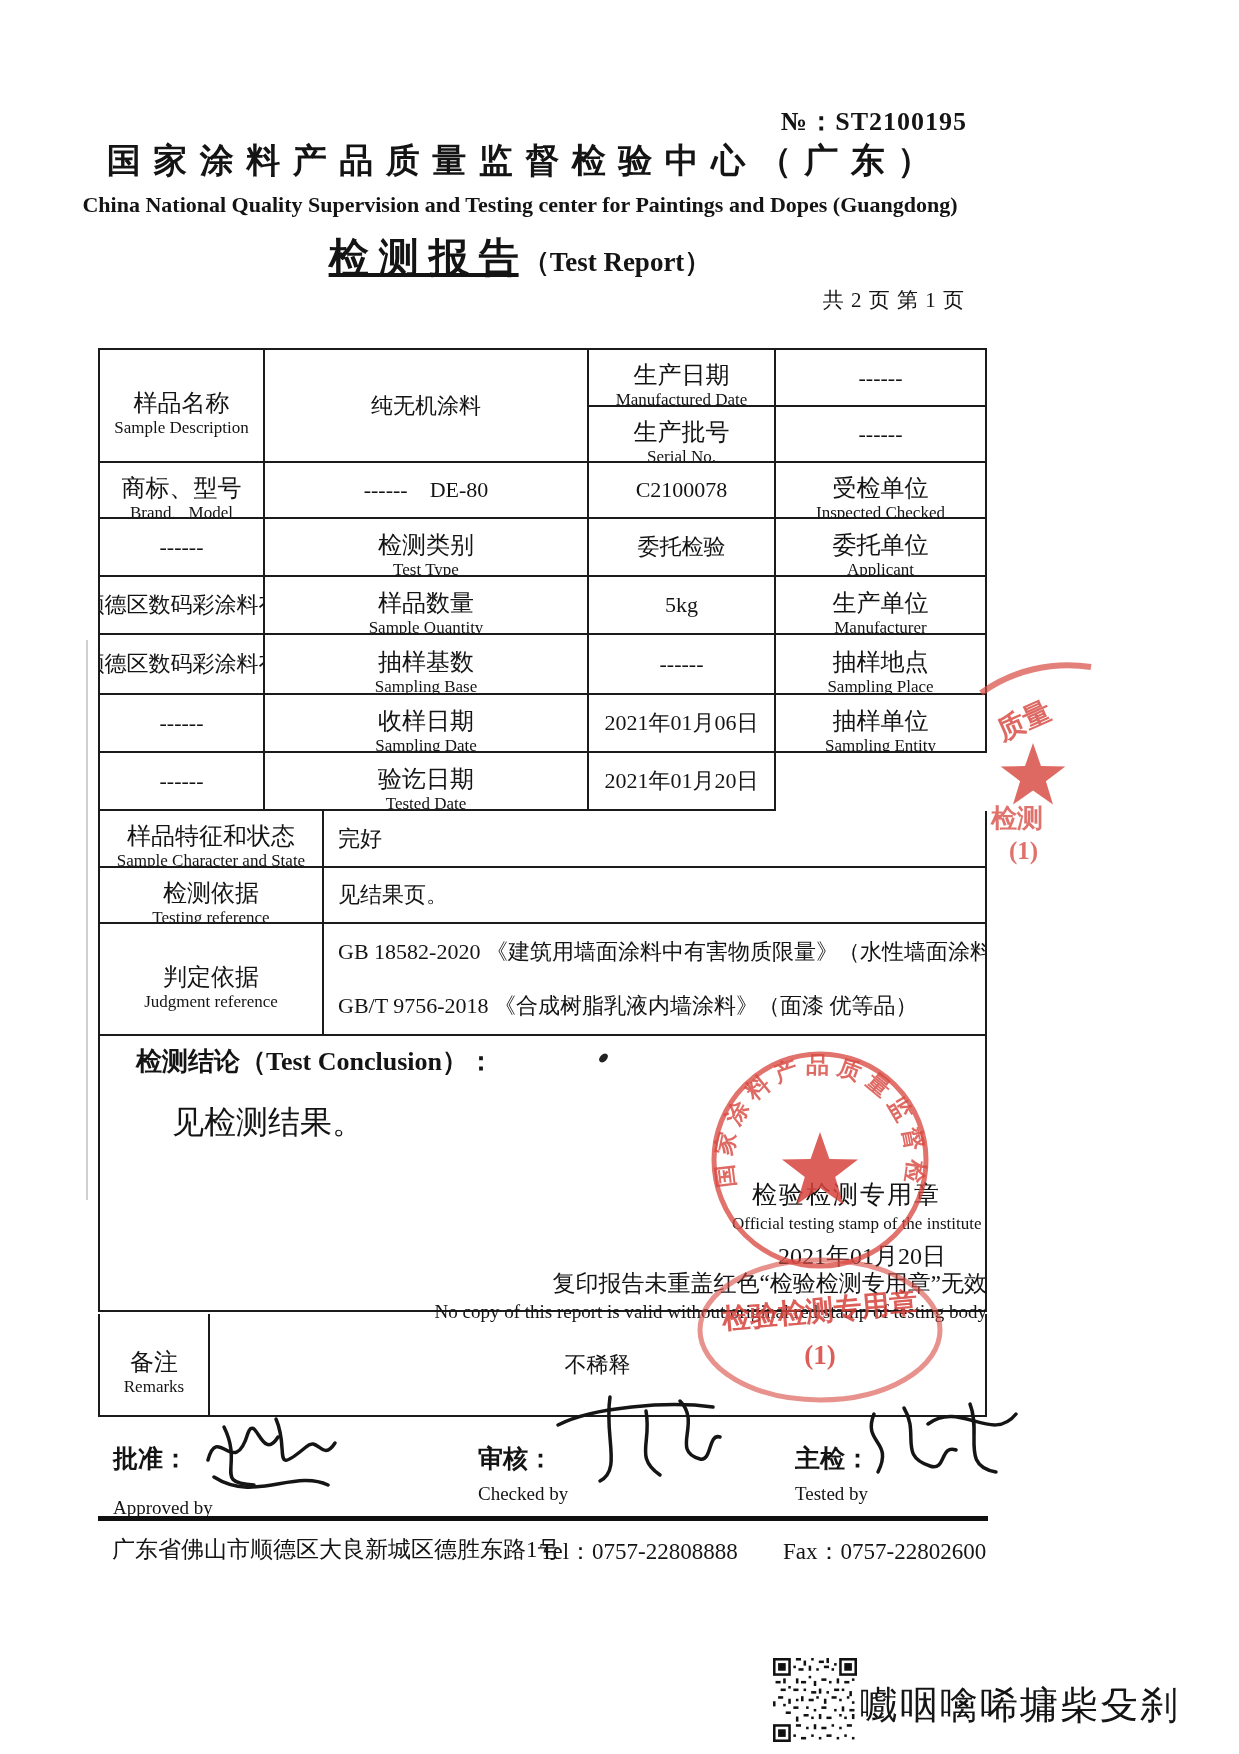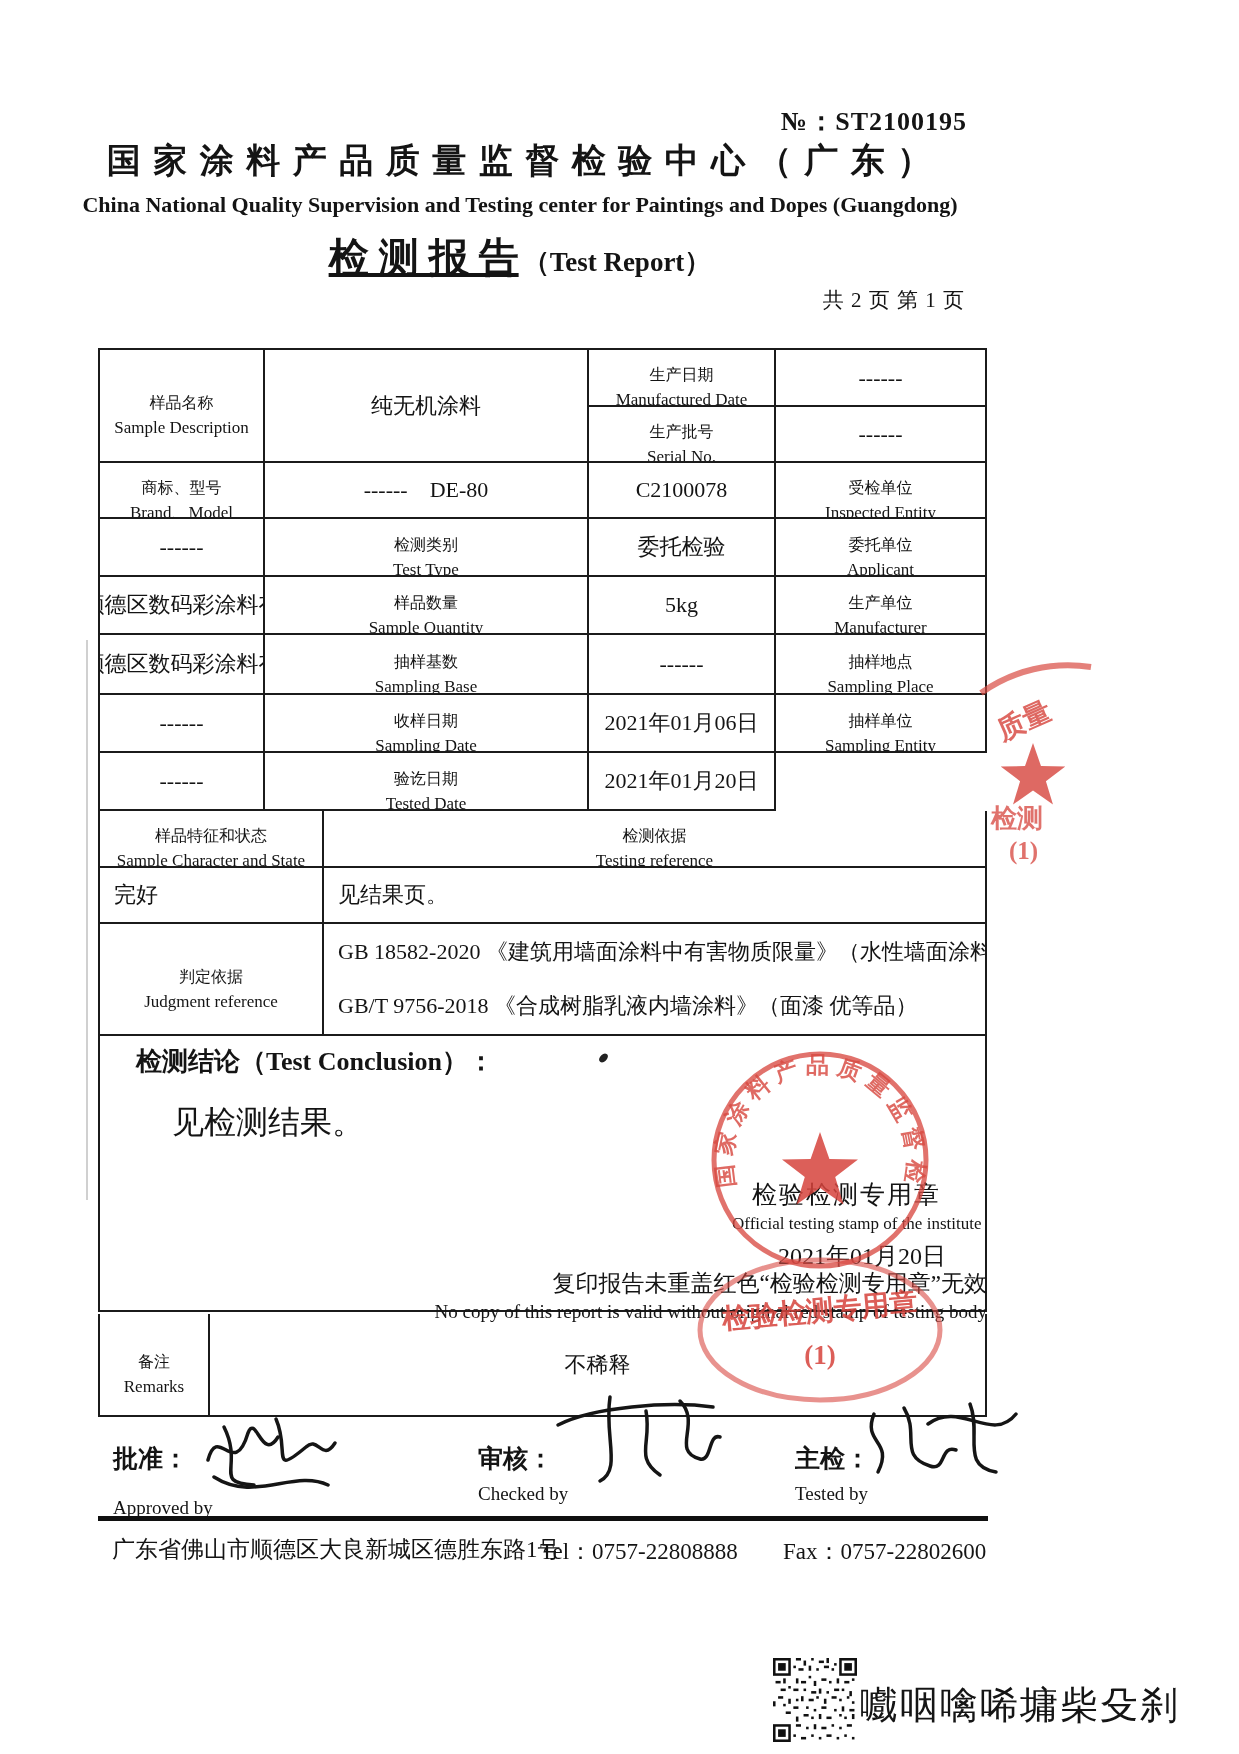--- a/index.html
+++ b/index.html
@@ -28,21 +28,21 @@
            grid-template-columns:165px 324px 187px 211px;
            grid-template-rows:57px 56px 56px 58px 58px 60px 58px 58px; }
   #gridB { top:811px; grid-template-columns:224px 663px;
            grid-template-rows:57px 56px 112px; }
   #gridC { top:1036px; grid-template-columns:887px; grid-template-rows:276px; }
   #gridD { top:1314px; grid-template-columns:110px 777px; grid-template-rows:103px; }
 
   .c { border-right:2px solid #1b1b1b; border-bottom:2px solid #1b1b1b;
        display:flex; flex-direction:column; align-items:center; justify-content:center;
        gap:2px; overflow:hidden; }
-  .c .cn { font-size:16px; line-height:26px; white-space:nowrap;margin-top:17px; }
+  .c .cn { font-size:24px; line-height:26px; white-space:nowrap;margin-top:17px; }
   .c .en { font-size:17px; line-height:20px; white-space:nowrap; }
   .c .val { font-size:22px; white-space:nowrap; }
   .c.left { align-items:flex-start; padding-left:14px; }
   .c .vline { font-size:22px; line-height:52px; white-space:nowrap; }
 
   
   .conc { align-items:flex-start; justify-content:flex-start;padding-left:24px; }
   .conc-head { font-size:26px; font-weight:700; margin:8px 0 0 12px; }
   .conc-body { font-size:32px; margin:20px 16px 0 48px; }
 
@@ -118,21 +118,21 @@
     </div>
     <div class="c">
         <div class="val">------　DE-80</div>
       </div>
     <div class="c">
         <div class="val">C2100078</div>
       </div>
 
     <div class="c">
       <div class="cn">受检单位</div>
-      <div class="en">Inspected Entity</div>
+      <div class="en">Inspected Checked</div>
     </div>
     <div class="c">
         <div class="val">------</div>
       </div>
     <div class="c">
       <div class="cn">检测类别</div>
       <div class="en">Test Type</div>
     </div>
     <div class="c">
         <div class="val">委托检验</div>
@@ -197,28 +197,28 @@
     <div class="c">
         <div class="val">2021年01月20日</div>
       </div>
   </div>
 
   <div class="tbl" id="gridB">
     <div class="c">
       <div class="cn">样品特征和状态</div>
       <div class="en">Sample Character and State</div>
     </div>
+    <div class="c left">
+        <div class="val">完好</div>
+      </div>
+
     <div class="c">
       <div class="cn">检测依据</div>
       <div class="en">Testing reference</div>
     </div>
-
-    <div class="c left">
-        <div class="val">完好</div>
-      </div>
     <div class="c left">
         <div class="val">见结果页。</div>
       </div>
 
     <div class="c">
       <div class="cn">判定依据</div>
       <div class="en">Judgment reference</div>
     </div>
     <div class="c left">
       <div class="vline">GB 18582-2020 《建筑用墙面涂料中有害物质限量》（水性墙面涂料 内墙涂料）</div>

